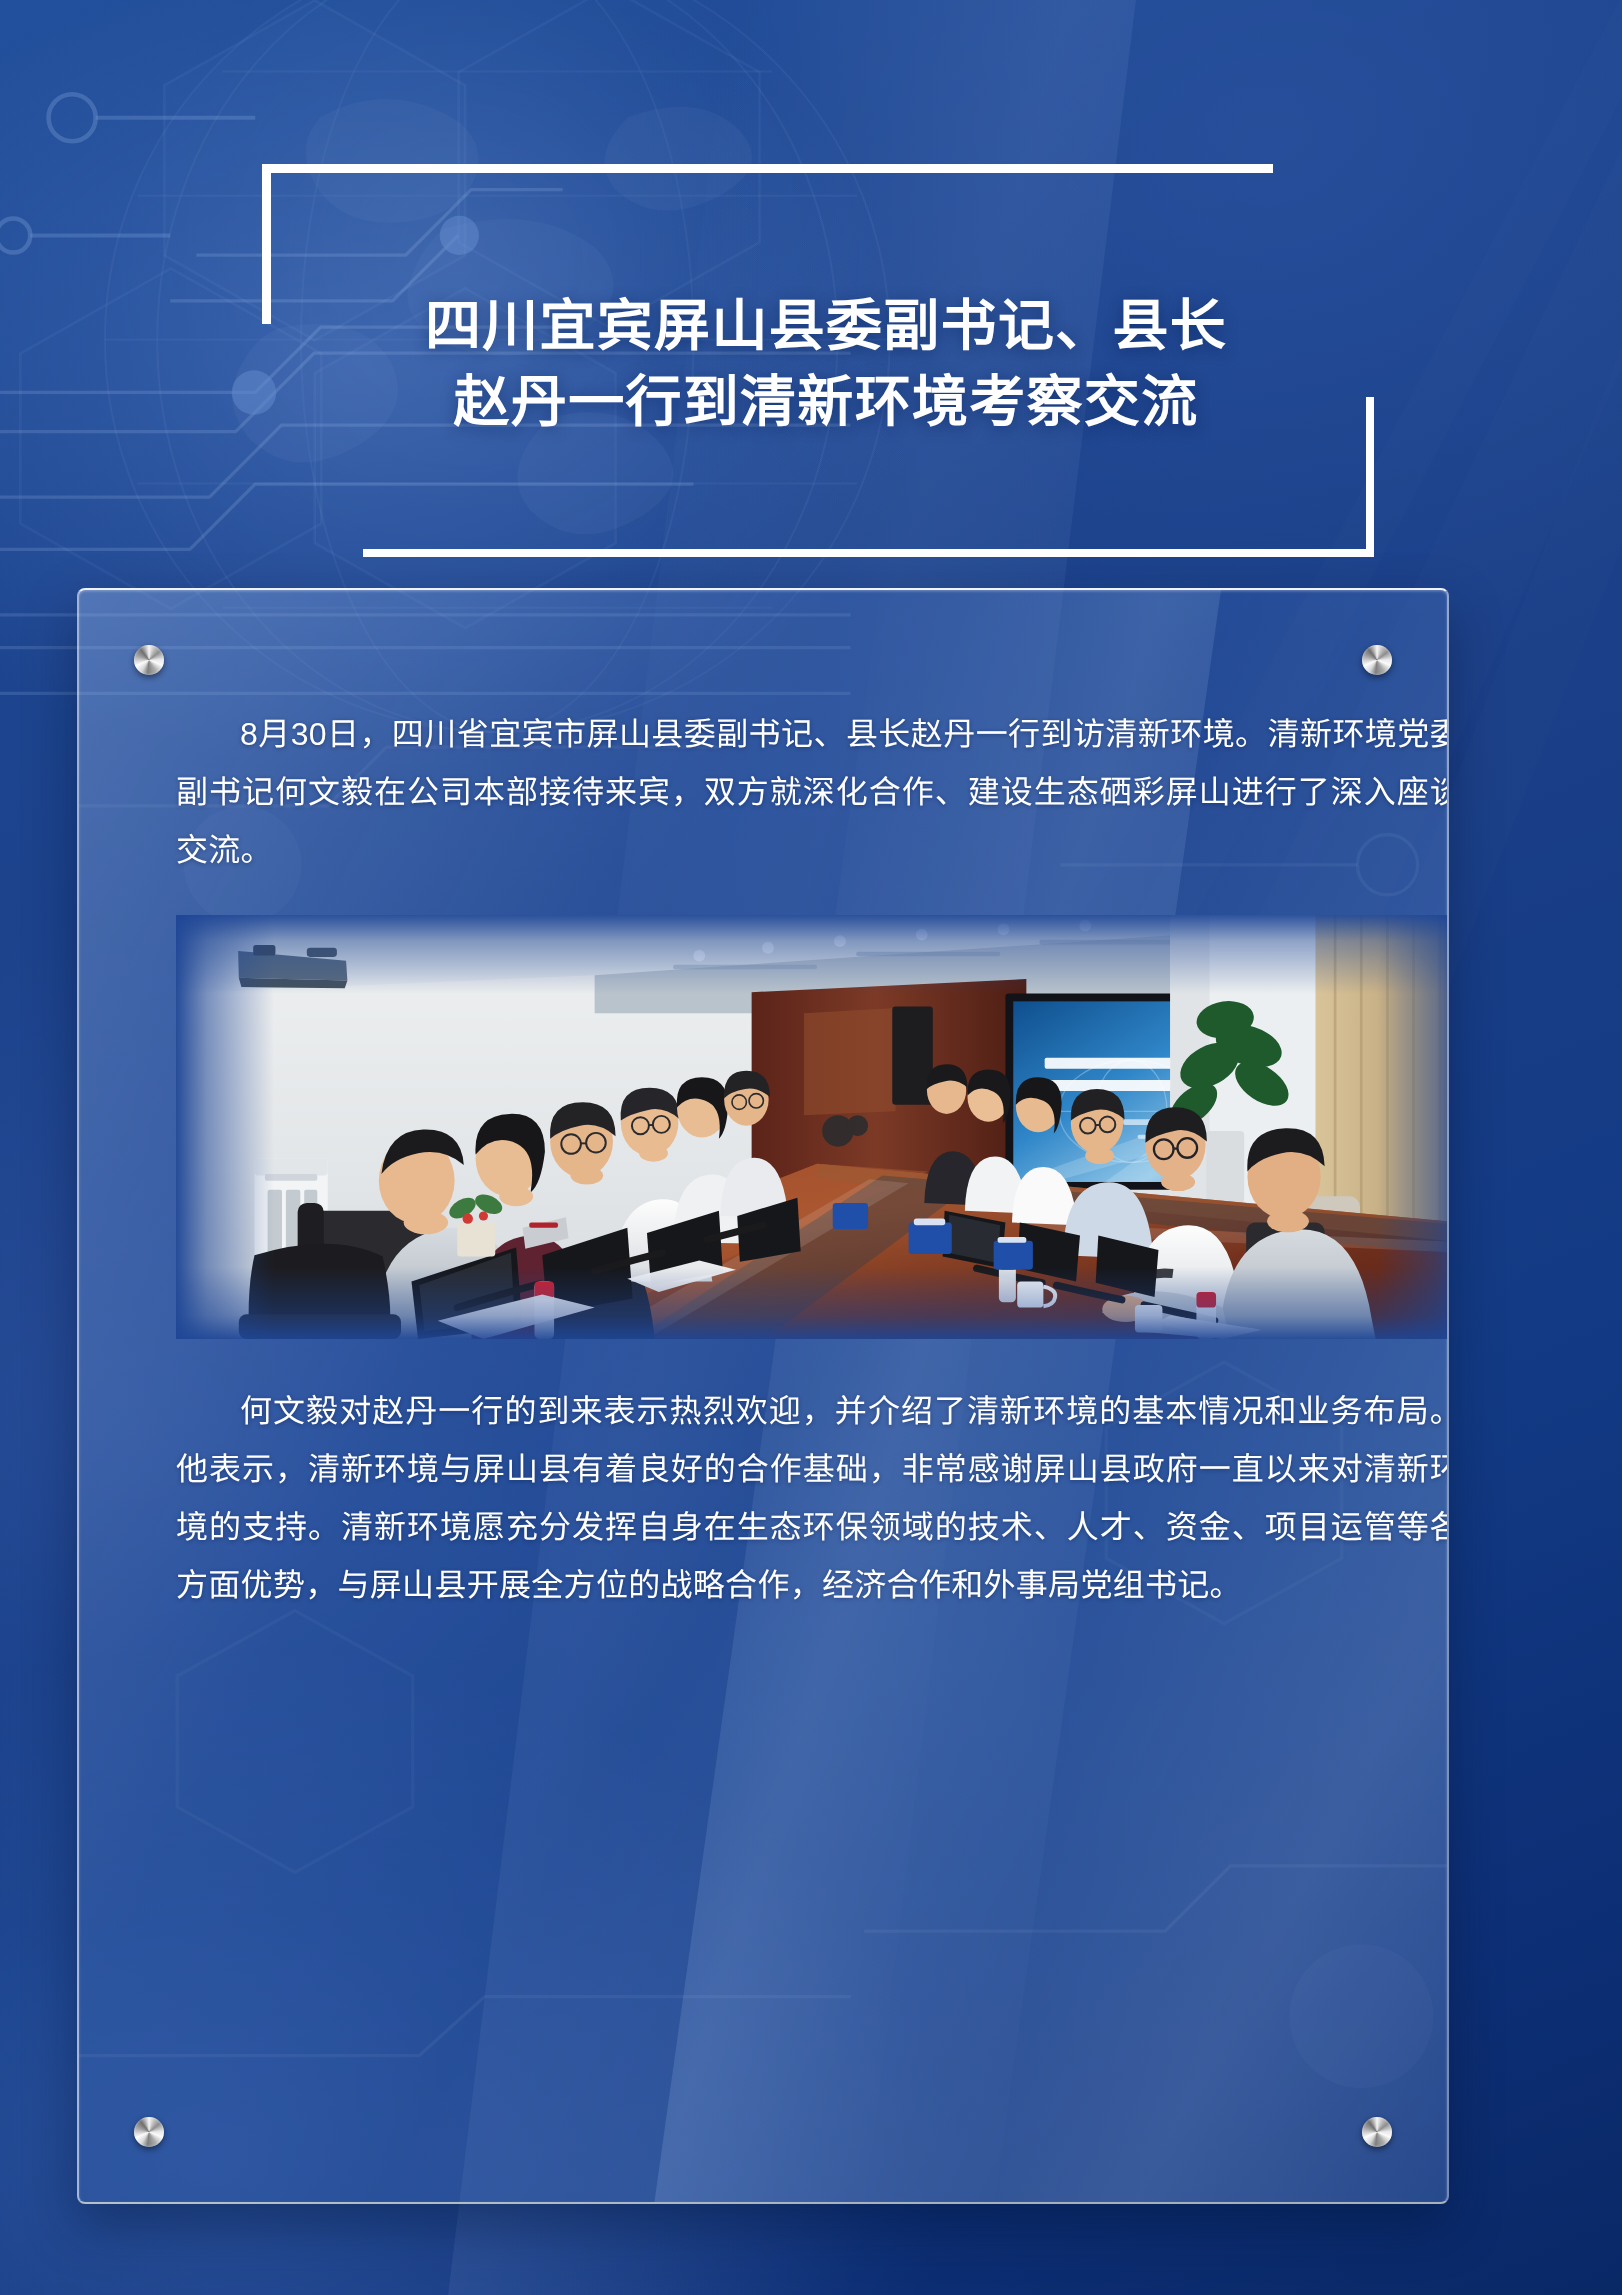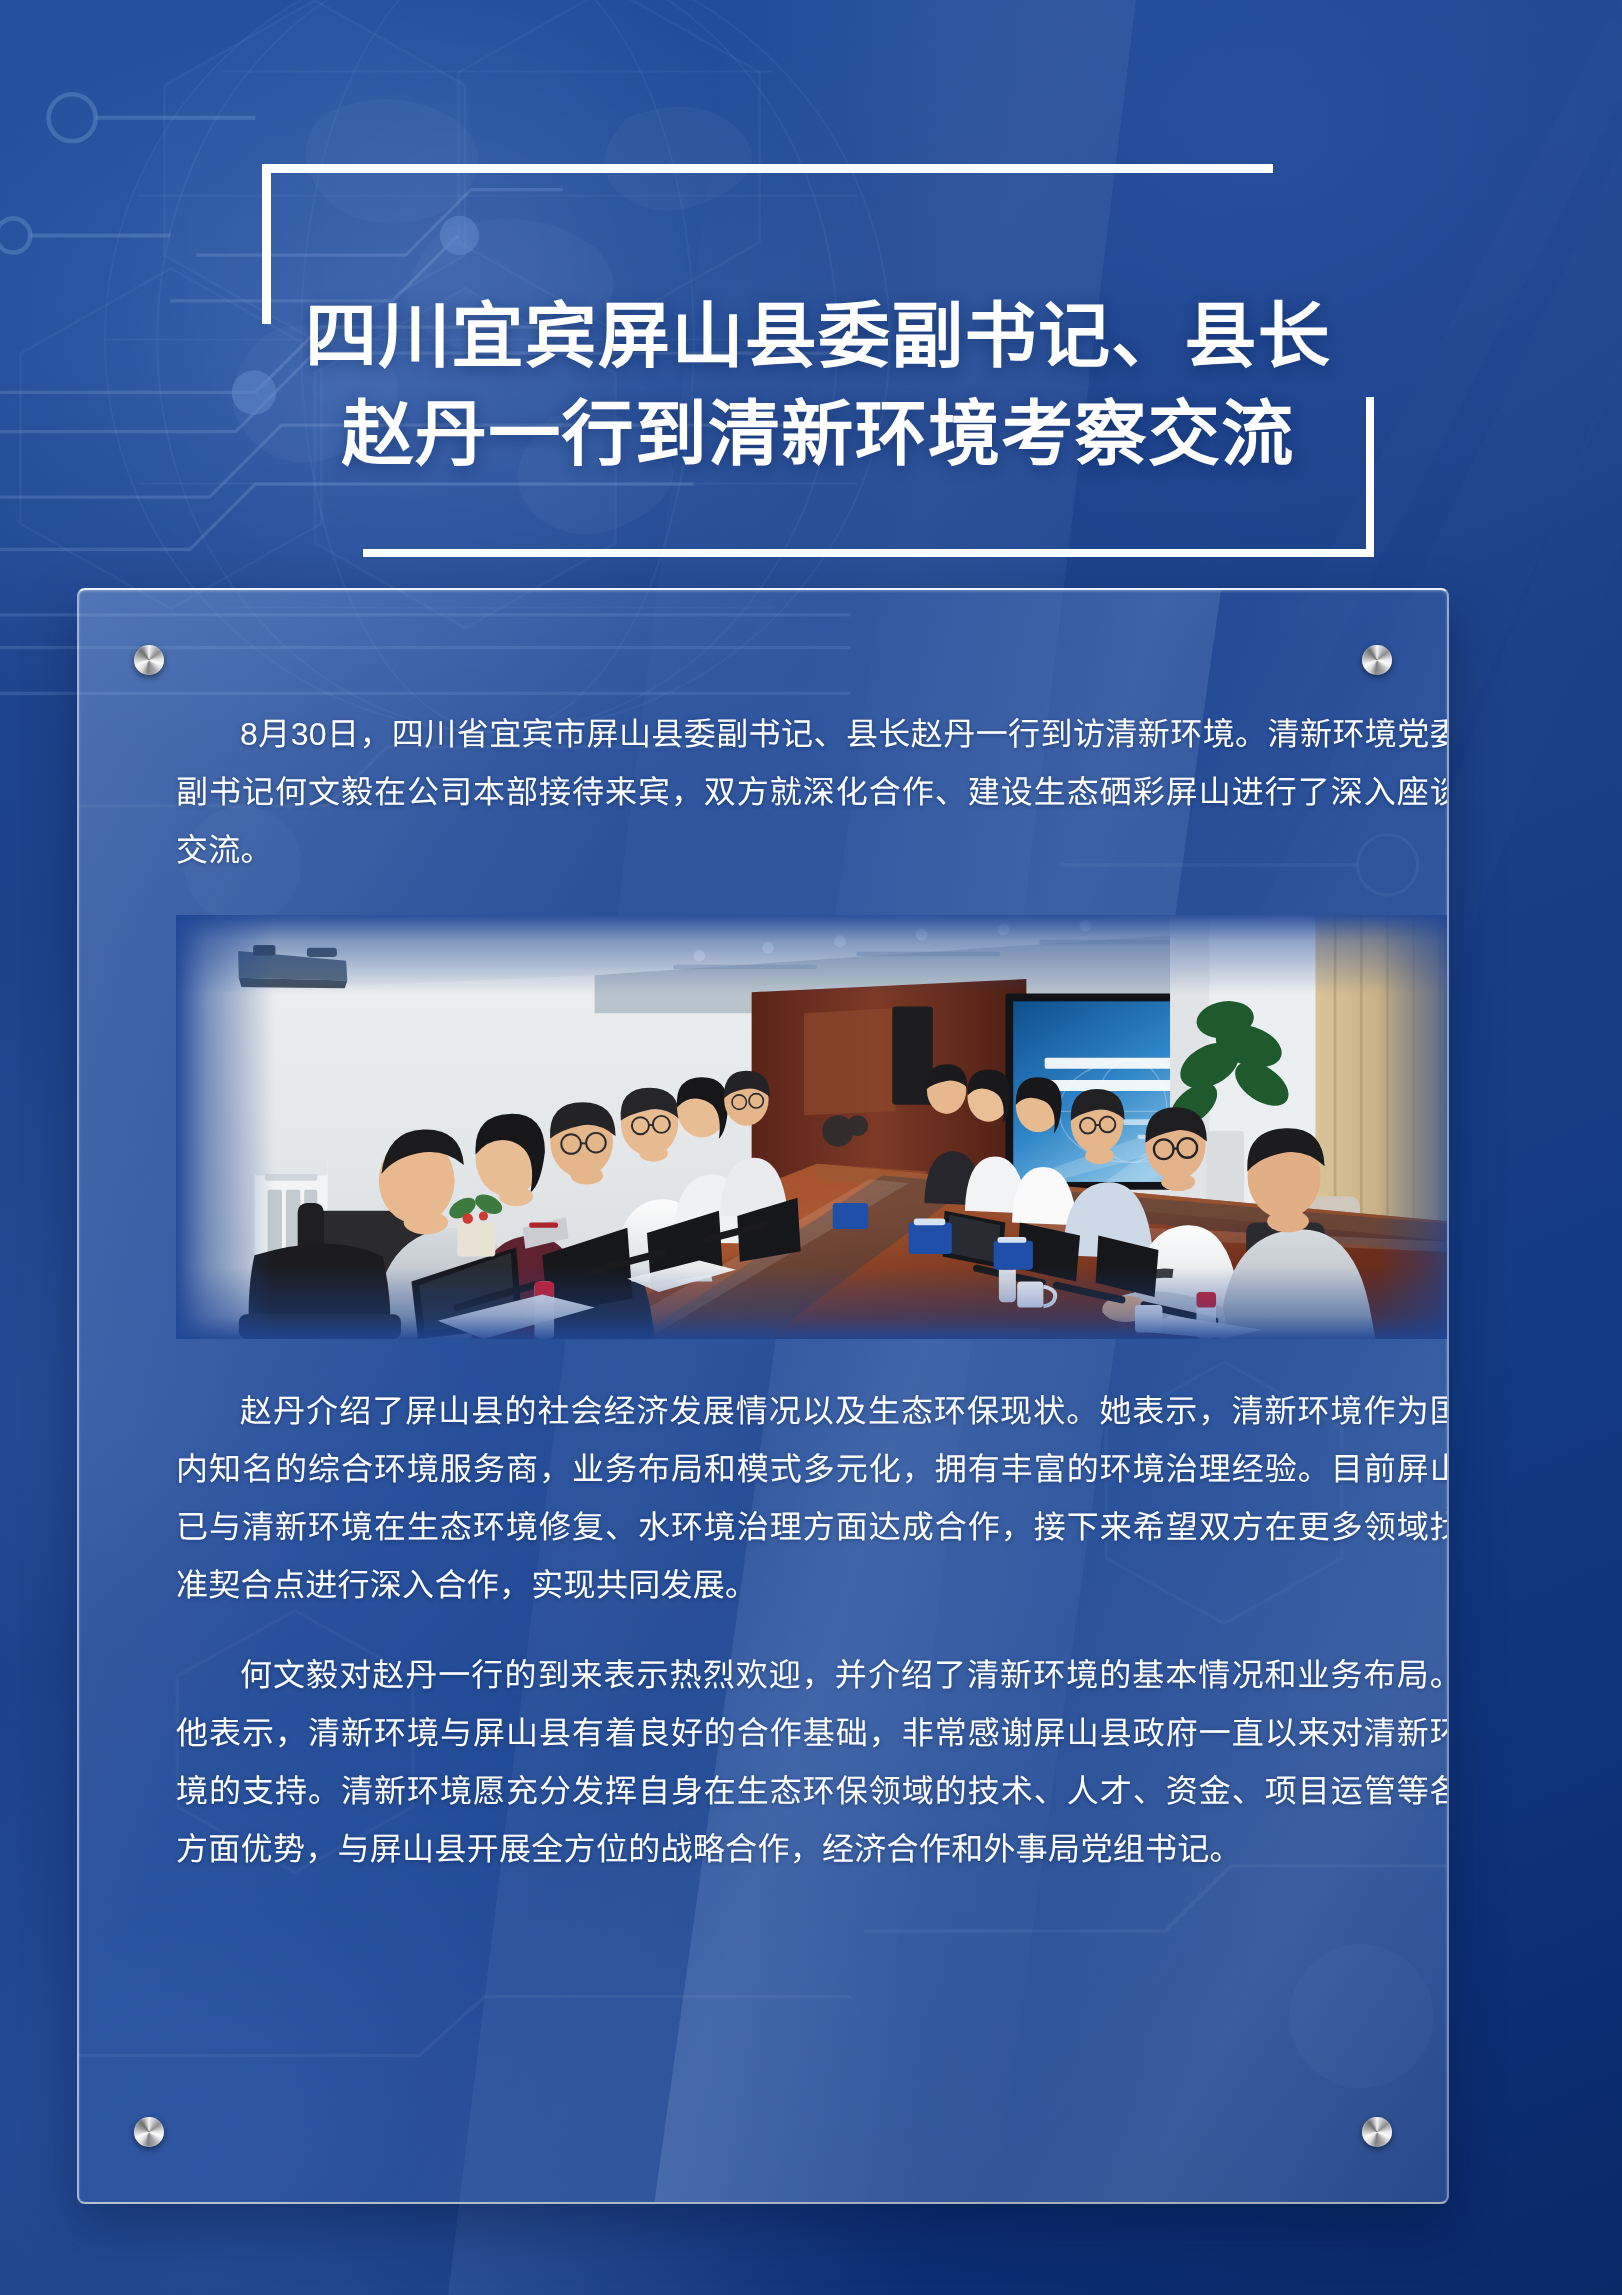--- a/index.html
+++ b/index.html
@@ -54,24 +54,24 @@
   }
   
   .bar { position:absolute; background:#ffffff; }
   .bar-tl-h { left:0;      top:0;    width:1011px; height:8.5px; }
   .bar-tl-v { left:0;      top:0;    width:8.5px;   height:160px; }
   .bar-br-h { left:101px;  bottom:0; width:1011px; height:8.5px; }
   .bar-br-v { right:0;     bottom:0; width:8.5px;   height:160px; }
 
   .title-text {
     position:absolute;
-    left:0; top:124px;
+    left:8px; top:124px;
     width:1112px;
     color:#ffffff;
-    font-size:72px;
+    font-size:56px;
     font-weight:bold;
     line-height:1.36;
     letter-spacing:1.3px;
     text-align:center;
     text-shadow:0 2.6px 14.4px rgba(0,25,75,0.45);
     white-space:pre-line;
   }
 
   
   .card {
@@ -661,21 +661,20 @@
               <g fill="#cf3b33">
                   <circle cx="446" cy="464" r="8"></circle>
                   <circle cx="470" cy="460" r="7"></circle>
                 </g>
             </g>
           </svg>
         </div>
         <div class="photo-fade"></div>
       </div>
 
-      <p class="para">赵丹介绍了屏山县的社会经济发展情况以及生态环保现状。她表示，清新环境作为国内知名的综合环境服务商，业务布局和模式多元化，拥有丰富的环境治理经验。目前屏山已与清新环境在生态环境修复、水环境治理方面达成合作，接下来希望双方在更多领域找准契合点进行深入合作，实现共同发展。</p>
 
       <p class="para gap-top">何文毅对赵丹一行的到来表示热烈欢迎，并介绍了清新环境的基本情况和业务布局。他表示，清新环境与屏山县有着良好的合作基础，非常感谢屏山县政府一直以来对清新环境的支持。清新环境愿充分发挥自身在生态环保领域的技术、人才、资金、项目运管等各方面优势，与屏山县开展全方位的战略合作，经济合作和外事局党组书记。</p>
 
 
     </div>
   </div>
 
 </div>
 
 

